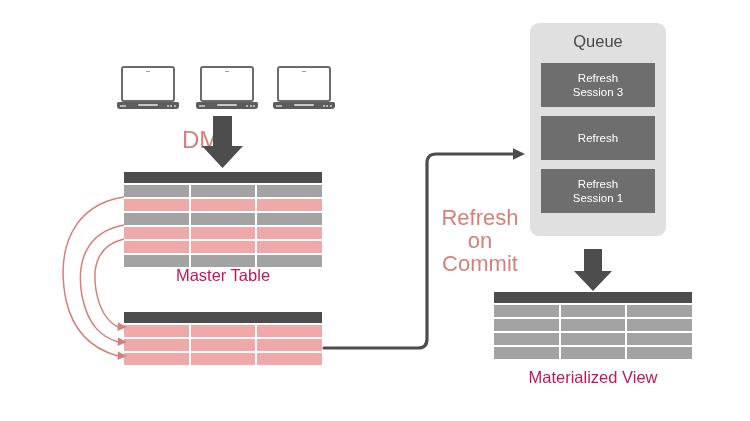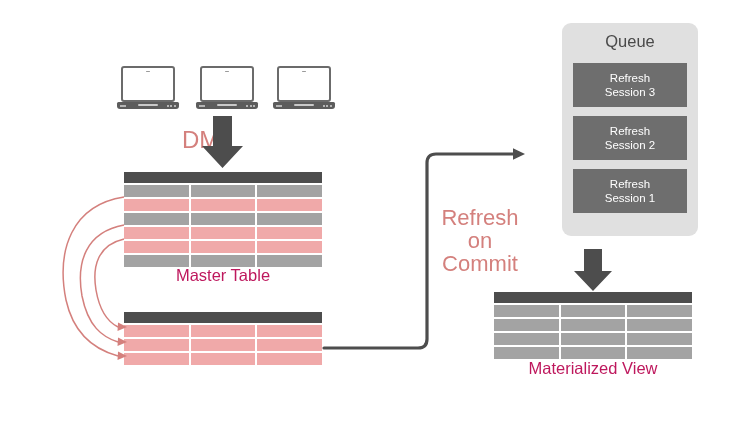--- a/index.html
+++ b/index.html
@@ -116,21 +116,20 @@
   
   #queue-box {
     position: absolute;
     left: 530px;
     top: 23px;
     width: 136px;
     height: 213px;
     background: #e0e0e0;
     border-radius: 9px;
     box-sizing: border-box;
-    margin-left: 32px;
   }
   #queue-title {
     position: absolute;
     left: 0;
     top: 9px;
     width: 136px;
     text-align: center;
     font-size: 16.5px;
     color: #4a4a4a;
   }
@@ -275,21 +274,20 @@
   </div>
 
   <div id="queue-box">
     <div id="queue-title">Queue</div>
     <div class="qitem" style="top:40px;">
       <span>Refresh</span>
       <span>Session 3</span>
     </div>
     <div class="qitem" style="top:93px;">
       <span>Refresh</span>
-      <span>Session 2</span>
     </div>
     <div class="qitem" style="top:146px;">
       <span>Refresh</span>
       <span>Session 1</span>
     </div>
   </div>
 
   <div class="tbl" id="mv-table" style="left:494px; top:292px; width:198px;">
     <div class="hdr"></div>
     <div class="row">
@@ -306,21 +304,21 @@
         <div class="cell gray"></div>
         <div class="cell gray"></div>
         <div class="cell gray"></div>
       </div>
     <div class="row">
         <div class="cell gray"></div>
         <div class="cell gray"></div>
         <div class="cell gray"></div>
       </div>
   </div>
-  <div class="tbl-label" style="left:474px; top:359px; width:238px;">Materialized View</div>
+  <div class="tbl-label" style="left:474px; top:368px; width:238px;">Materialized View</div>
 
   <svg class="overlay" viewBox="0 0 750 421">
 
     <g>
       <path d="M213,116 L232,116 L232,146 L243,146 L222.5,168 L202,146 L213,146 Z" fill="#4d4d4d"></path>
     </g>
 
     <g>
       <path d="M584,249 L602,249 L602,271 L612,271 L593,291 L574,271 L584,271 Z" fill="#4d4d4d"></path>
     </g>

